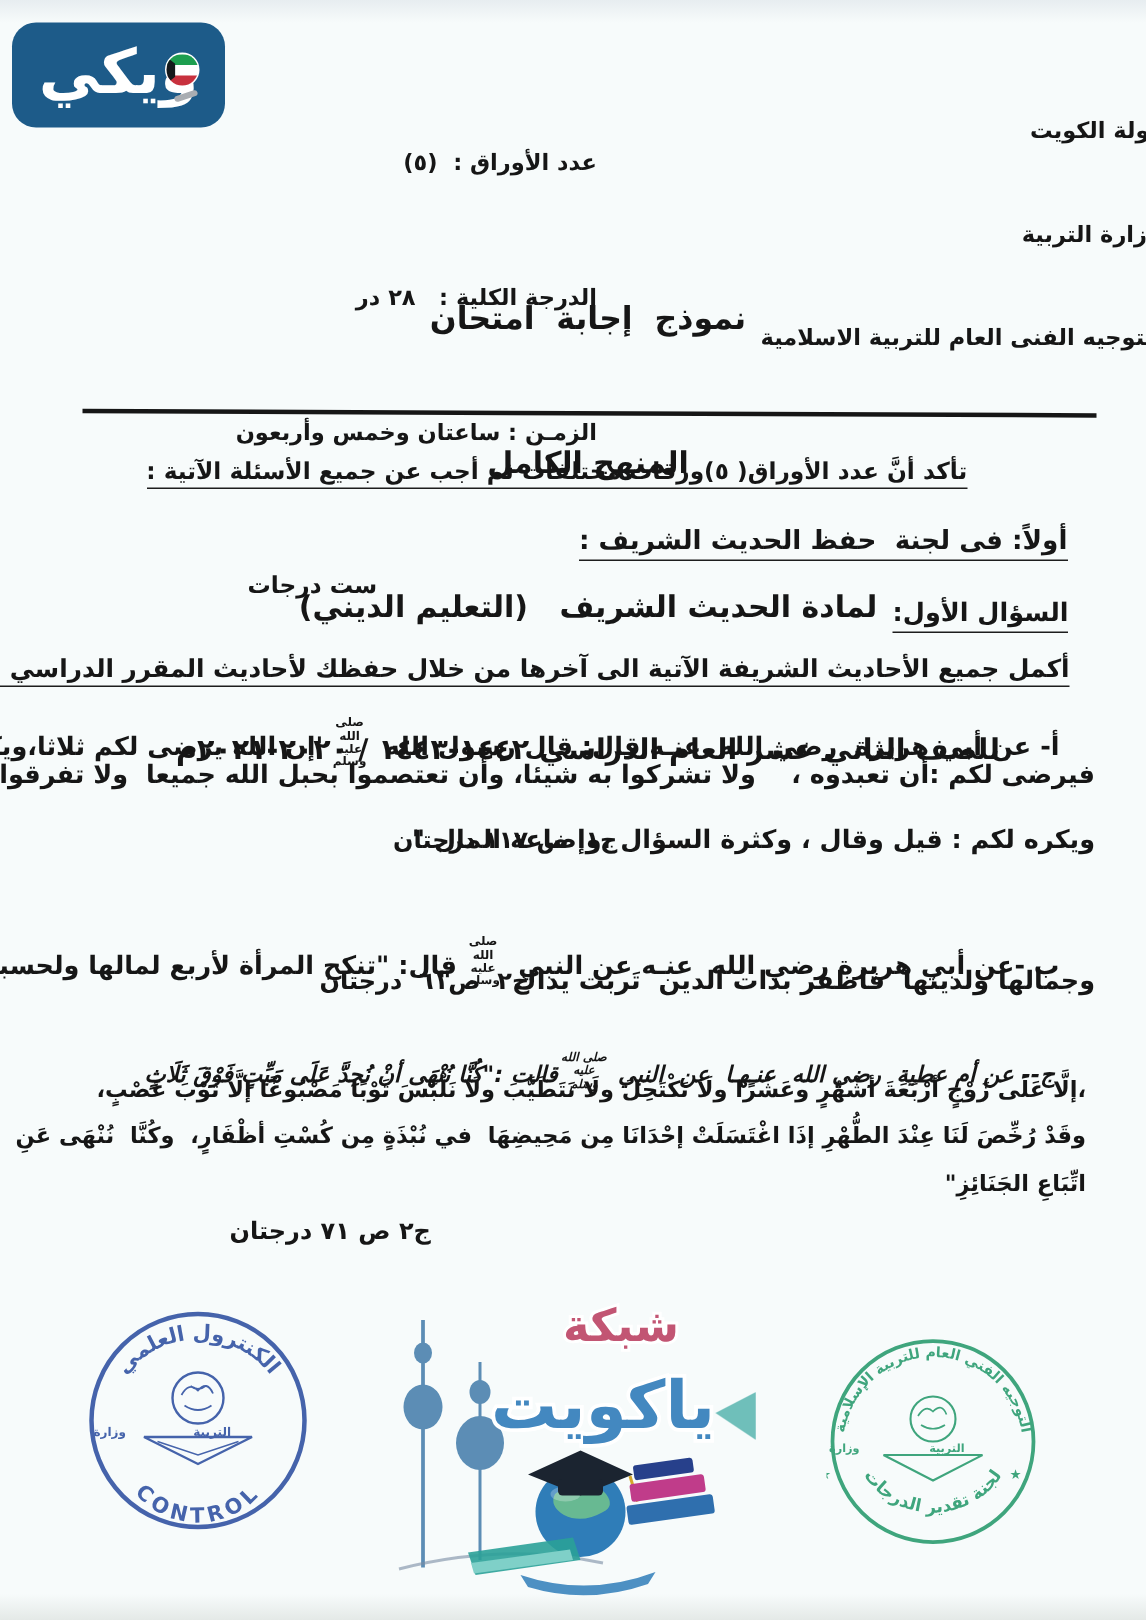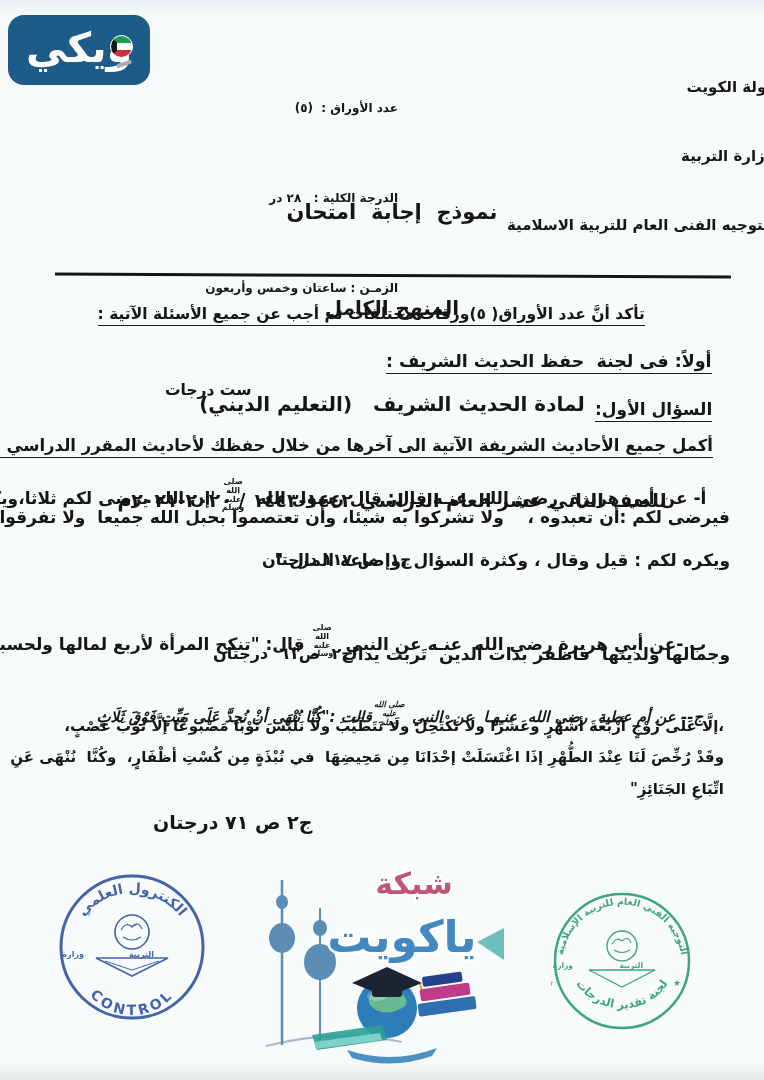--- a/index.html
+++ b/index.html
@@ -25,21 +25,21 @@
     border-radius:50%; overflow:hidden; border:1.5px solid #fff; background:#fff; }
   .wiki-flag .fg { position:absolute; left:0; top:0; width:100%; height:34%; background:#1d9e4f; }
   .wiki-flag .fw { position:absolute; left:0; top:34%; width:100%; height:33%; background:#fff; }
   .wiki-flag .fr { position:absolute; left:0; top:67%; width:100%; height:33%; background:#c8313e; }
   .wiki-flag .fb { position:absolute; left:-2px; top:0; width:8px; height:100%; background:#15191c;
     clip-path: polygon(0 0, 100% 30%, 100% 70%, 0 100%); }
   .wiki-pencil { position:absolute; left:108px; top:47px; width:16px; height:4px;
     background:#a9adb2; transform:rotate(-18deg); border-radius:2px; }
 
   
-  .info-block { top:33px; right:366px; text-align:right; font-size:12px; font-weight:bold; line-height:30px; }
+  .info-block { top:33px; right:366px; text-align:right; font-size:15px; font-weight:bold; line-height:30px; }
   .gov-block  { top:30px; left:450px; width:324px; font-weight:bold; font-size:15px; line-height:23px; white-space:pre; position:absolute; }
 
   
   .title-block { top:132px; left:0; width:100%; text-align:center; font-weight:bold; position:absolute; line-height:32px; white-space:pre;padding-left:20px; }
   .title-l1 { font-size:21px; }
   .title-l2, .title-l3 { font-size:20px; }
   .title-l4 { font-size:19px; }
 
   .divider { position:absolute; top:274px; left:55px; width:676px; height:3px; background:#161616; transform:rotate(0.25deg); }
 
@@ -125,21 +125,21 @@
   </div>
   <div class="abs h17" style="top:644px; right:34px;">وجمالها ولدينها  فاظفر بذات الدين  تَربت يداك       "</div>
   <div class="abs ref" style="top:644px; left:213px;">ج٢  ص٦١  درجتان</div>
 
   <div class="abs h15" style="top:686px; right:40px;font-style:italic;">
     <span>ج-- عن أم عطية  رضي الله  عنـهـا  عن  النبي </span><span class="pbuh">صلى الله عليه وسلم</span><span>قالت :"كُنَّا نُنْهَى أنْ نُحِدَّ عَلَى مَيِّتٍ فَوْقَ ثَلَاثٍ</span>
   </div>
   <div class="abs h15" style="top:717px; right:40px;">،إلَّا عَلَى زَوْجٍ أرْبَعَةَ أشْهُرٍ وعَشْرًا ولَا نَكْتَحِلَ ولَا نَتَطَيَّبَ ولَا نَلْبَسَ ثَوْبًا مَصْبُوغًا إلَّا ثَوْبَ عَصْبٍ،</div>
   <div class="abs h15" style="top:748px; right:40px;">وقَدْ رُخِّصَ لَنَا عِنْدَ الطُّهْرِ إذَا اغْتَسَلَتْ إحْدَانَا مِن مَحِيضِهَا  في نُبْذَةٍ مِن كُسْتِ أظْفَارٍ،  وكُنَّا  نُنْهَى عَنِ</div>
   <div class="abs h15" style="top:780px; right:40px;">اتِّبَاعِ الجَنَائِزِ"</div>
-  <div class="abs ref" style="top:811px; left:153px; font-size:19px;text-align:center;">ج٢ ص ٧١ درجتان</div>
+  <div class="abs ref" style="top:811px; left:153px; font-size:16px;text-align:center;">ج٢ ص ٧١ درجتان</div>
 
   <svg class="stamp" style="left:57px; top:872px; opacity:.88;" width="150" height="150" viewBox="0 0 150 150">
     <defs>
       <path id="p-ctl-top" d="M 14,82 A 61,61 0 0 1 136,82" fill="none"></path>
       <path id="p-ctl-bot" d="M 20,88 A 55,55 0 0 0 130,88" fill="none"></path>
     </defs>
     <circle cx="75" cy="75" r="71" fill="none" stroke="#2d4fa0" stroke-width="3"></circle>
     <text font-size="14" font-weight="bold" fill="#2d4fa0">
       <textPath href="#p-ctl-top" startOffset="50%" text-anchor="middle">الكنترول العلمي</textPath>
     </text>

